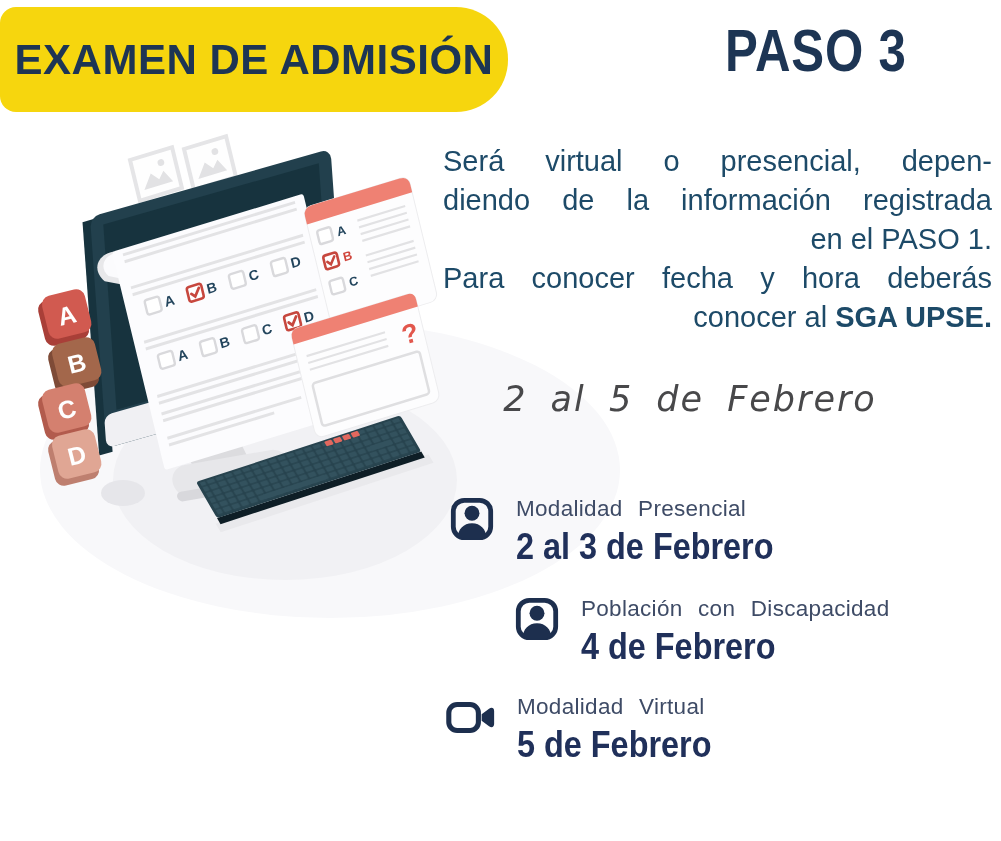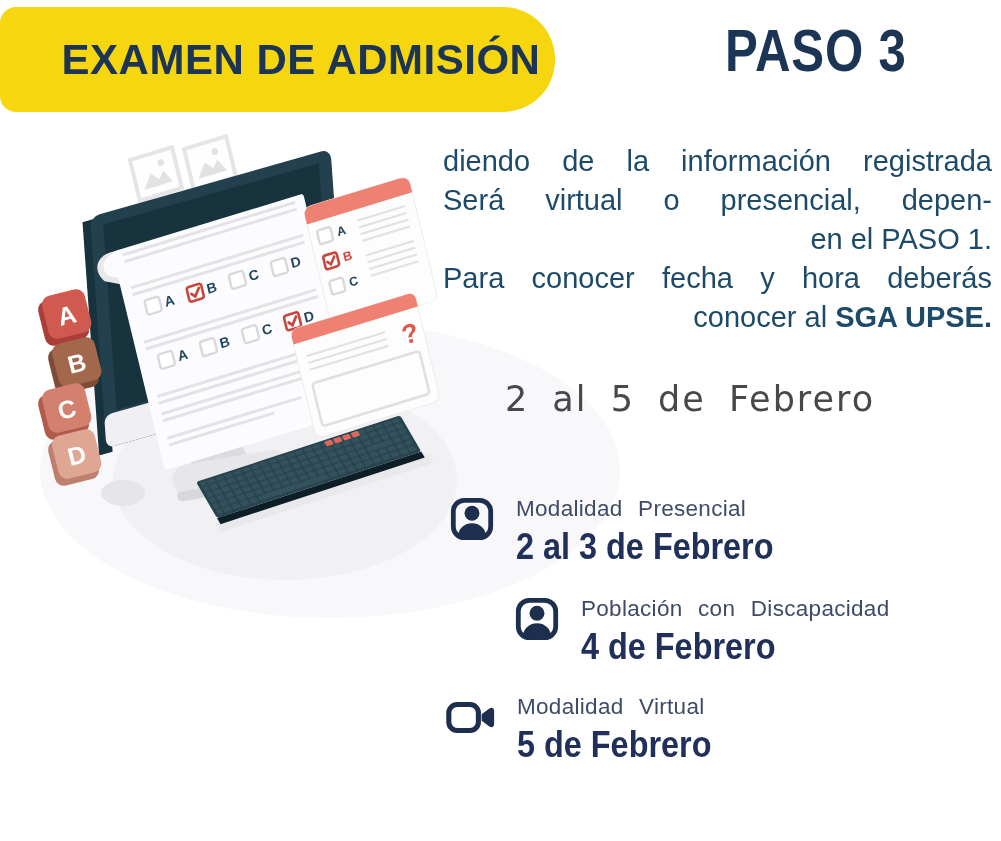--- a/index.html
+++ b/index.html
@@ -4,21 +4,21 @@
 <style>
   html,body{margin:0;padding:0;background:#ffffff;}
   .canvas{
     position:relative;width:1001px;height:841px;overflow:hidden;background:#fff;
     font-family:"Liberation Sans",sans-serif;
   }
   
   .banner{
     position:absolute;left:0;top:7px;width:508px;height:105px;
     background:var(--yellow);border-radius:16px 52px 52px 16px;
-    display:flex;align-items:center;justify-content:center;padding-left:47px;
+    display:flex;align-items:center;justify-content:center;
   }
   .banner-title{
     color:var(--navy);font-size:42px;font-weight:800;letter-spacing:.5px;white-space:nowrap;
   }
   .step{
     position:absolute;left:705px;top:16px;width:260px;text-align:left;
     color:var(--navy);font-size:60px;font-weight:900;
   }
   .step-inner{display:inline-block;transform:scaleX(.82);transform-origin:center;letter-spacing:1px;}
   
@@ -26,21 +26,21 @@
     position:absolute;left:443px;top:142px;width:549px;
     color:var(--ink);font-size:29px;line-height:39px;font-weight:400;
   }
   .jline{text-align:justify;text-align-last:justify;}
   .lline{text-align:right;}
   .intro b{font-weight:bold;}
   
   .status{position:absolute;left:455px;top:372px;width:470px;text-align:center;
     font-family:"DejaVu Sans",sans-serif;}
   .exec{color:var(--red);font-size:32px;font-style:italic;font-weight:bold;word-spacing:12px;letter-spacing:1px;}
-  .range{margin-top:7px;color:var(--gray-hand);font-size:35px;letter-spacing:2px;word-spacing:10px;}
+  .range{margin-top:7px;color:var(--gray-hand);font-size:35px;font-style:italic;letter-spacing:2px;word-spacing:10px;}
   
   .item{position:absolute;display:flex;gap:21px;align-items:flex-start;}
   .item .icon{flex:0 0 auto;}
   .ttl{color:var(--title-gray);font-size:22.5px;letter-spacing:.3px;word-spacing:9px;white-space:pre;}
   .date{margin-top:4px;color:var(--date-navy);font-size:36px;font-weight:bold;white-space:pre;}
   .date-inner{display:inline-block;transform:scaleX(.9);transform-origin:left center;}
   .item1{left:449px;top:496px;}
   .item2{left:514px;top:596px;}
   .item3{left:446px;top:694px;}
   .item3 .icon{margin-top:5px;}
@@ -208,22 +208,22 @@
   </svg>
 
   <div class="banner">
     <span class="banner-title">EXAMEN DE ADMISIÓN</span>
   </div>
   <div class="step">
     <span class="step-inner">PASO 3</span>
   </div>
 
   <div class="intro">
+    <div class="jline">Será virtual o presencial, depen-</div>
     <div class="jline">diendo de la información registrada</div>
-    <div class="jline">Será virtual o presencial, depen-</div>
     <div class="lline">en el PASO 1.</div>
     <div class="jline">Para conocer fecha y hora deberás</div>
     <div class="lline"><span>conocer al </span><b>SGA UPSE.</b></div>
   </div>
 
   <div class="status">
     <div class="range">2 al 5 de Febrero</div>
   </div>
 
   <div class="item item1">

